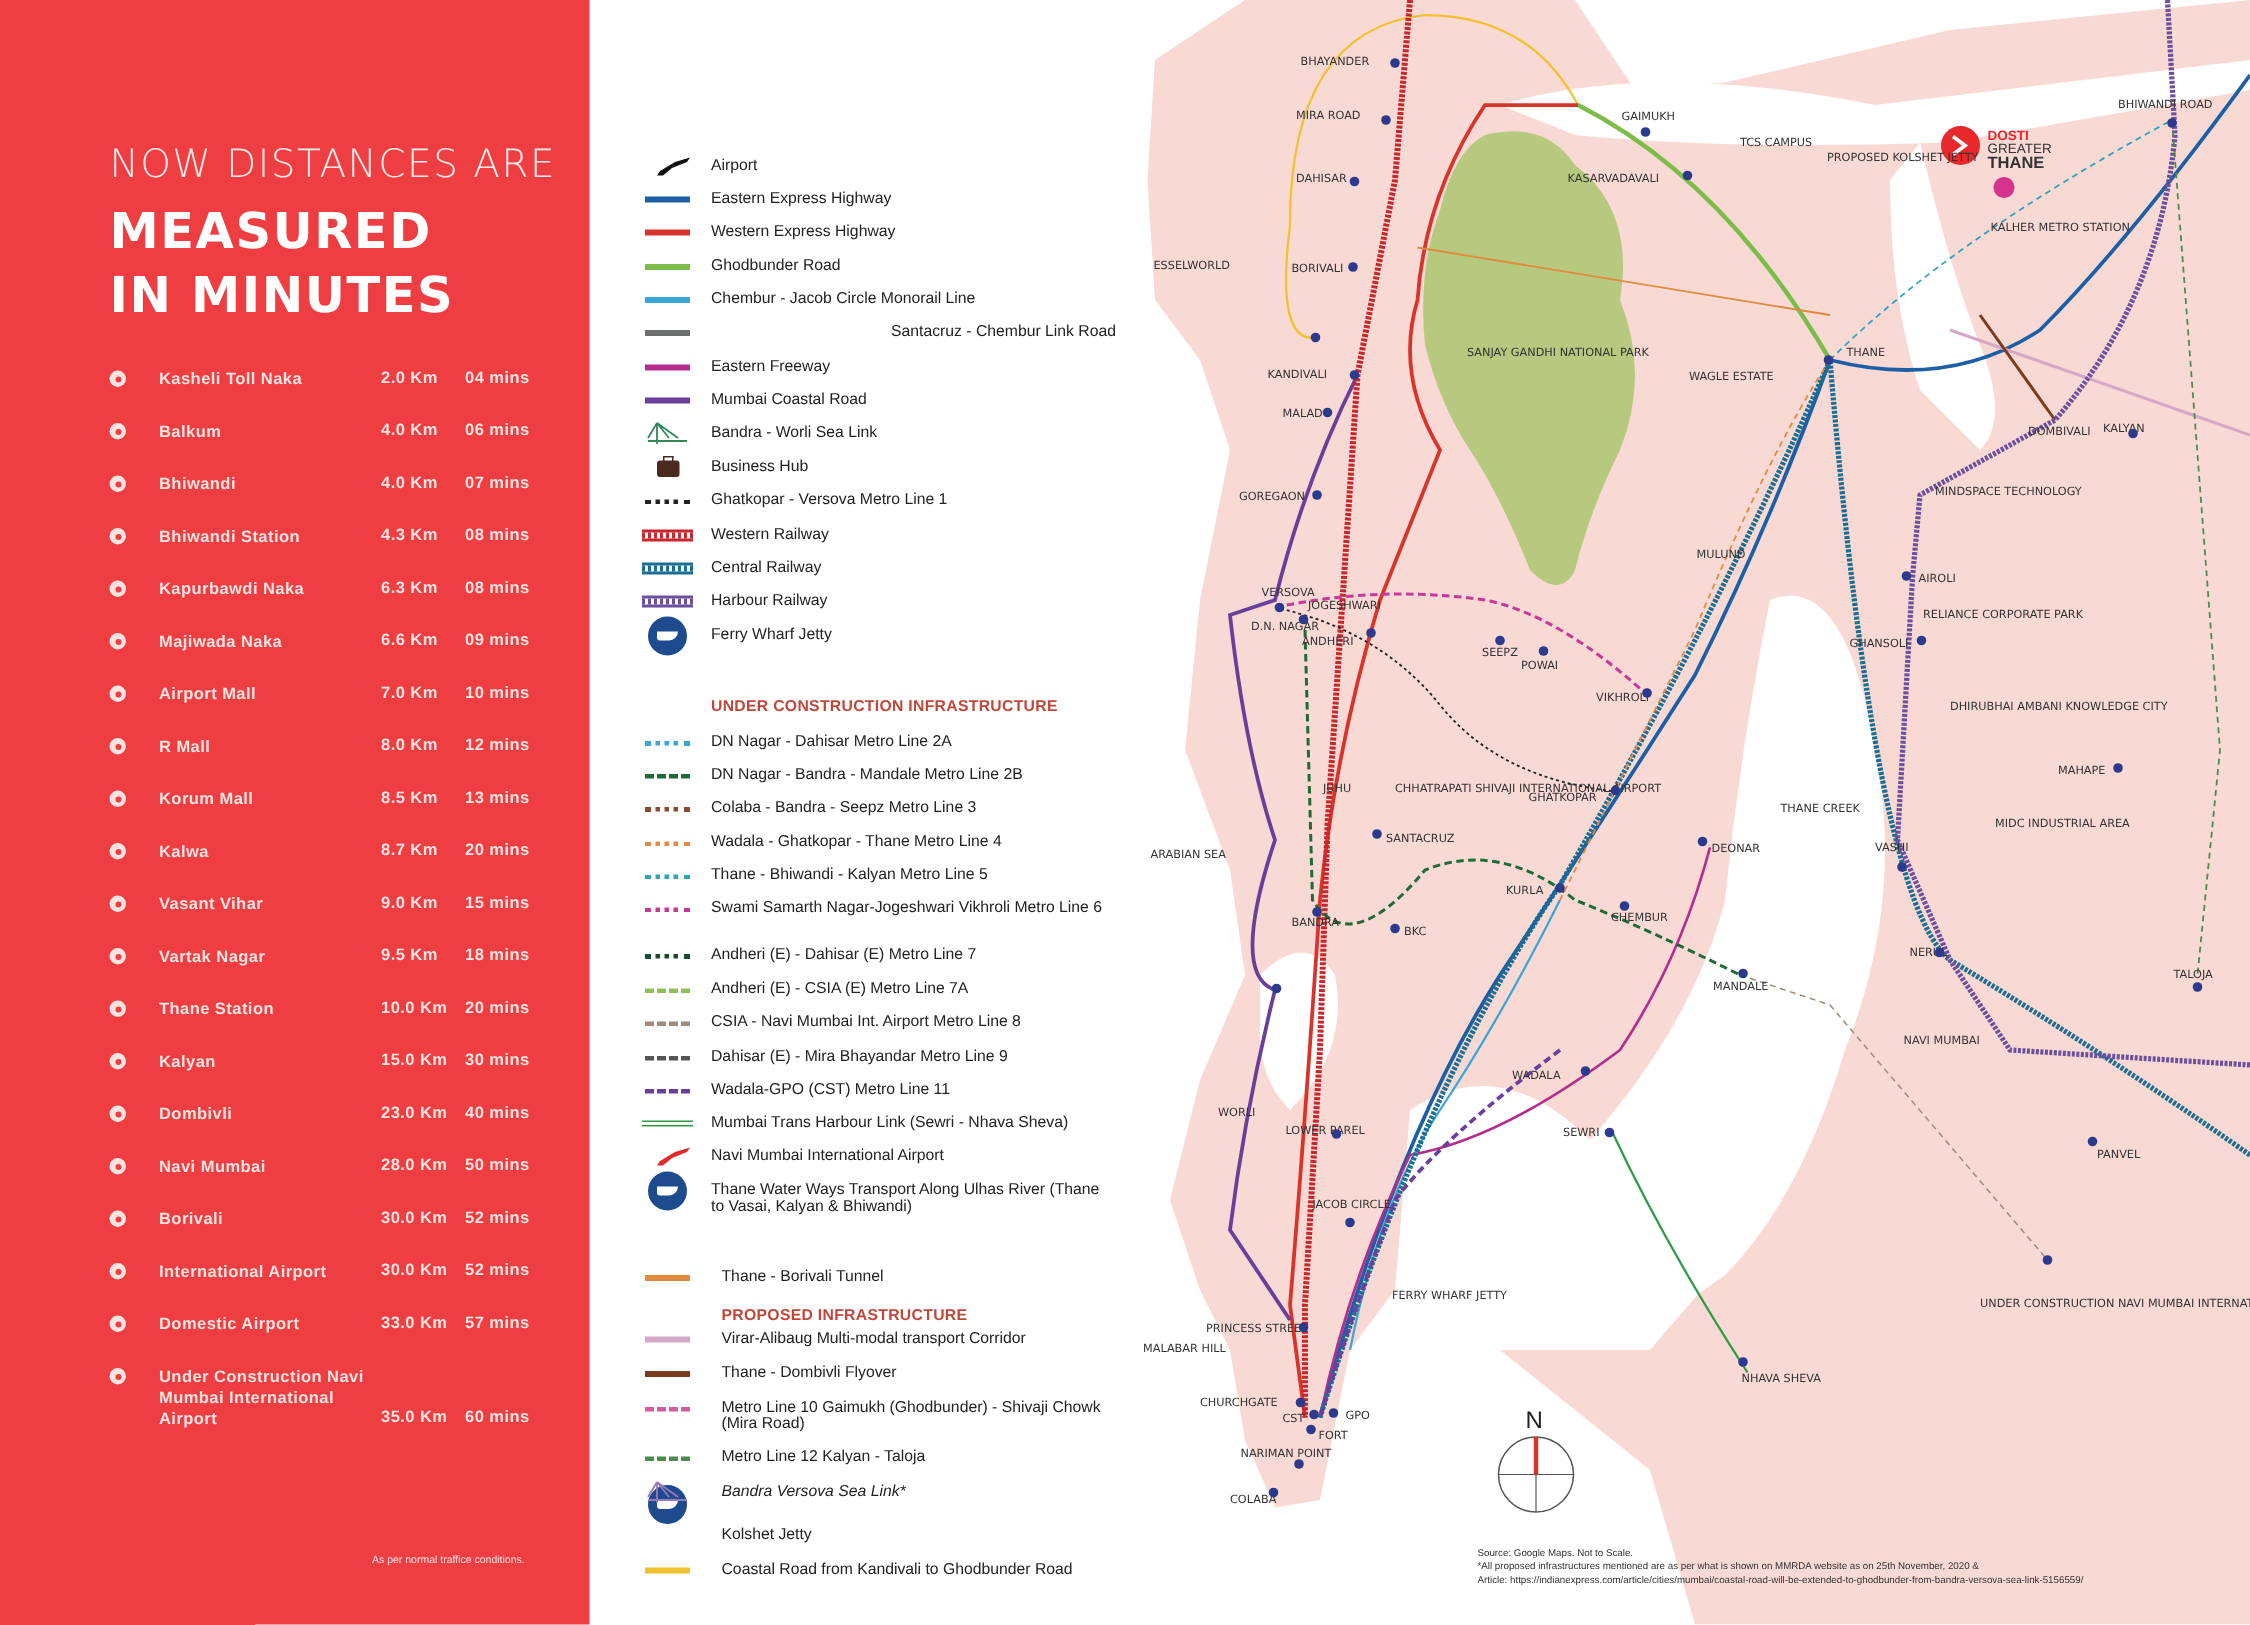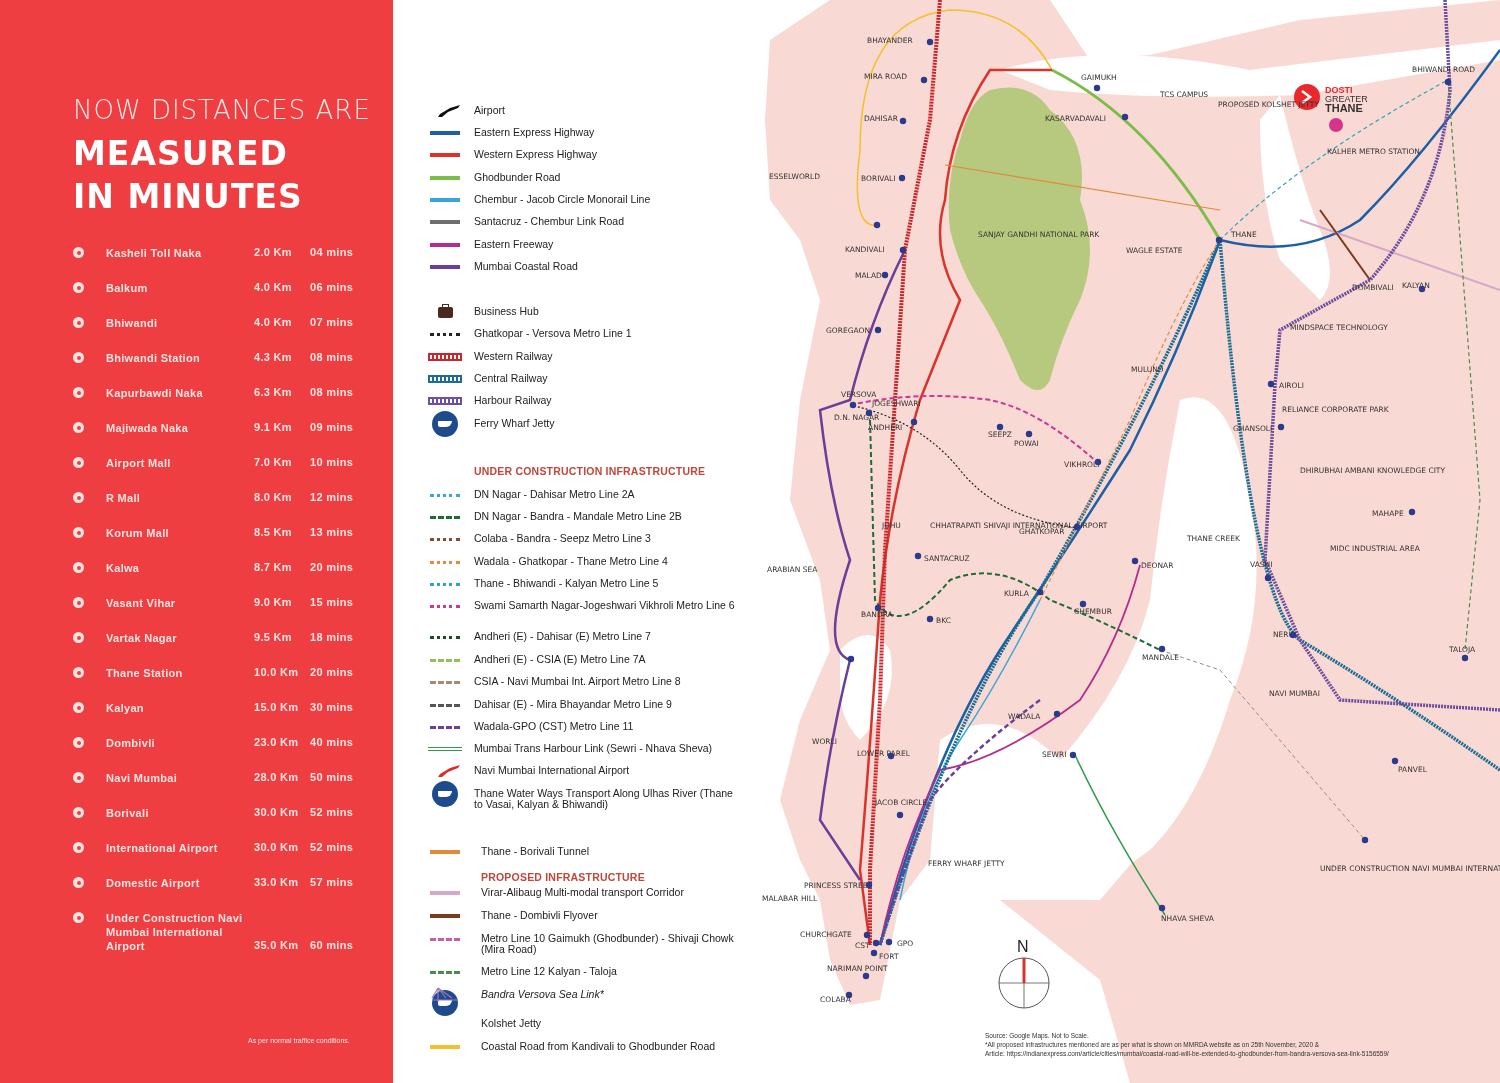--- a/index.html
+++ b/index.html
@@ -69,21 +69,21 @@
       </div>
       <div class="dist-row" style="top: 387px;">
         <span class="bullet"></span>
         <span class="name">Kapurbawdi Naka</span>
         <span class="km">6.3 Km</span>
         <span class="mins">08 mins</span>
       </div>
       <div class="dist-row" style="top: 422px;">
         <span class="bullet"></span>
         <span class="name">Majiwada Naka</span>
-        <span class="km">9.1 Km</span>
+        <span class="km">6.6 Km</span>
         <span class="mins">09 mins</span>
       </div>
       <div class="dist-row" style="top: 457px;">
         <span class="bullet"></span>
         <span class="name">Airport Mall</span>
         <span class="km">7.0 Km</span>
         <span class="mins">10 mins</span>
       </div>
       <div class="dist-row" style="top: 492px;">
         <span class="bullet"></span>
@@ -193,37 +193,45 @@
         <div class="line" style="background:#7cbd4a"></div>
       </div>
       <div class="lbl" style="width:270px">Ghodbunder Road</div>
     </div>
     <div class="leg" style="top: 192px;">
       <div class="sym">
         <div class="line" style="background:#3aa6d8"></div>
       </div>
       <div class="lbl" style="width:270px">Chembur - Jacob Circle Monorail Line</div>
     </div>
-    <div class="leg" style="top: 214px;">
+    <div class="leg" style="top: 214px; text-align: right;">
       <div class="sym">
         <div class="line" style="background:#6d6e70"></div>
       </div>
       <div class="lbl" style="width:270px">Santacruz - Chembur Link Road</div>
     </div>
     <div class="leg" style="top: 237px;">
       <div class="sym">
         <div class="line" style="background:#b32d8e"></div>
       </div>
       <div class="lbl" style="width:270px">Eastern Freeway</div>
     </div>
     <div class="leg" style="top: 259px;">
       <div class="sym">
         <div class="line" style="background:#6a3f9a"></div>
       </div>
       <div class="lbl" style="width:270px">Mumbai Coastal Road</div>
+    </div>
+    <div class="leg" style="top: 281px;">
+      <div class="sym">
+        <svg width="34" height="18" viewBox="0 0 34 18">
+          <path d="M4 14 L30 14 M10 2 L10 16 M10 2 L4 12 M10 2 L18 12 M10 2 L24 12" stroke="#2e8b57" stroke-width="1.2" fill="none"></path>
+        </svg>
+      </div>
+      <div class="lbl" style="width:270px">Bandra - Worli Sea Link</div>
     </div>
     <div class="leg" style="top: 304px;">
       <div class="sym">
         <div class="brief"></div>
       </div>
       <div class="lbl" style="width:270px">Business Hub</div>
     </div>
     <div class="leg" style="top: 326px;">
       <div class="sym">
         <div class="dash" style="border-color:#222222"></div>

